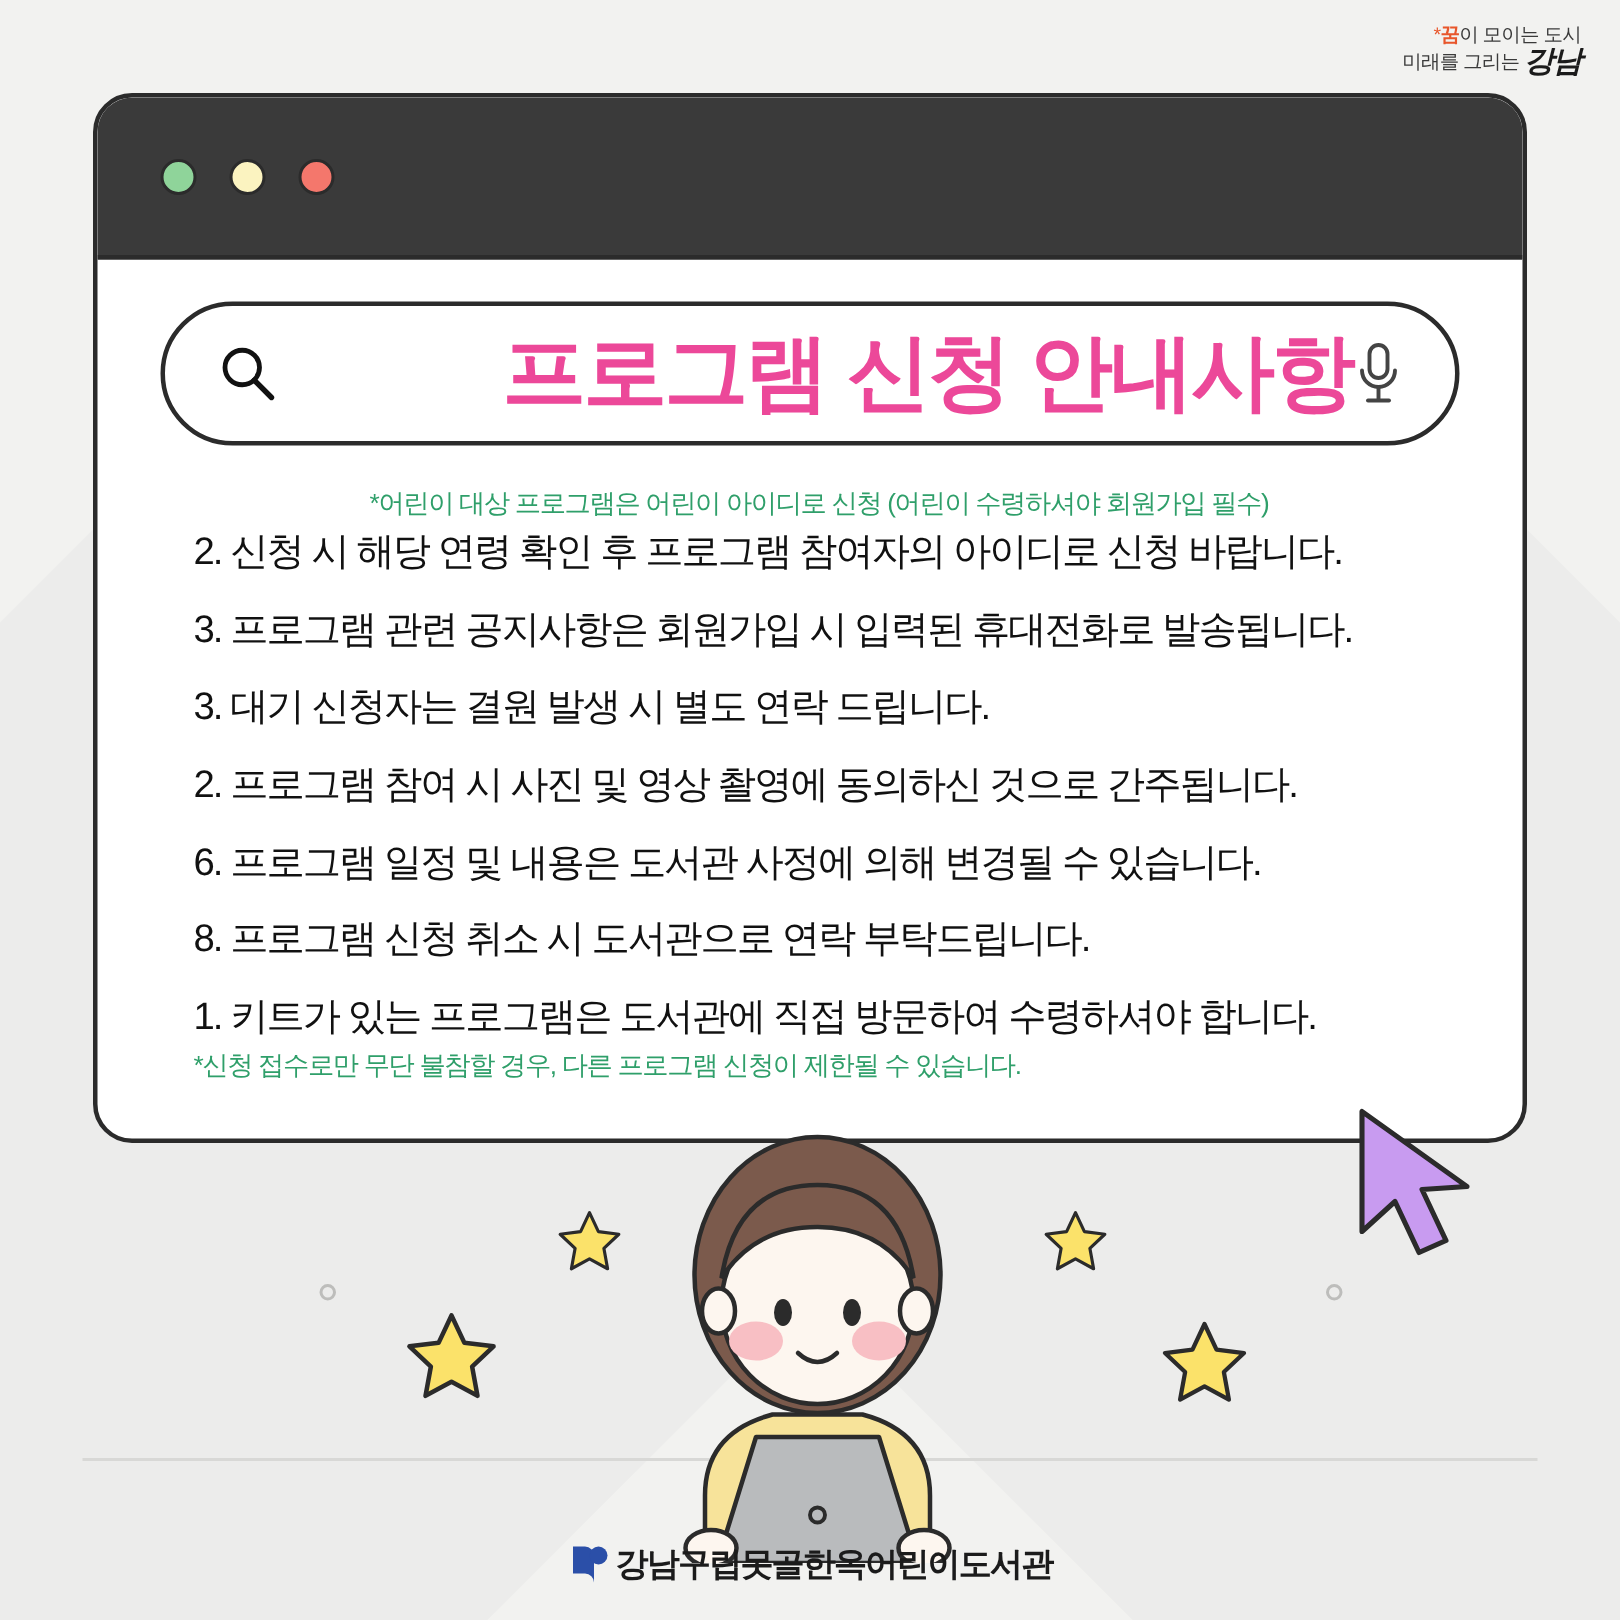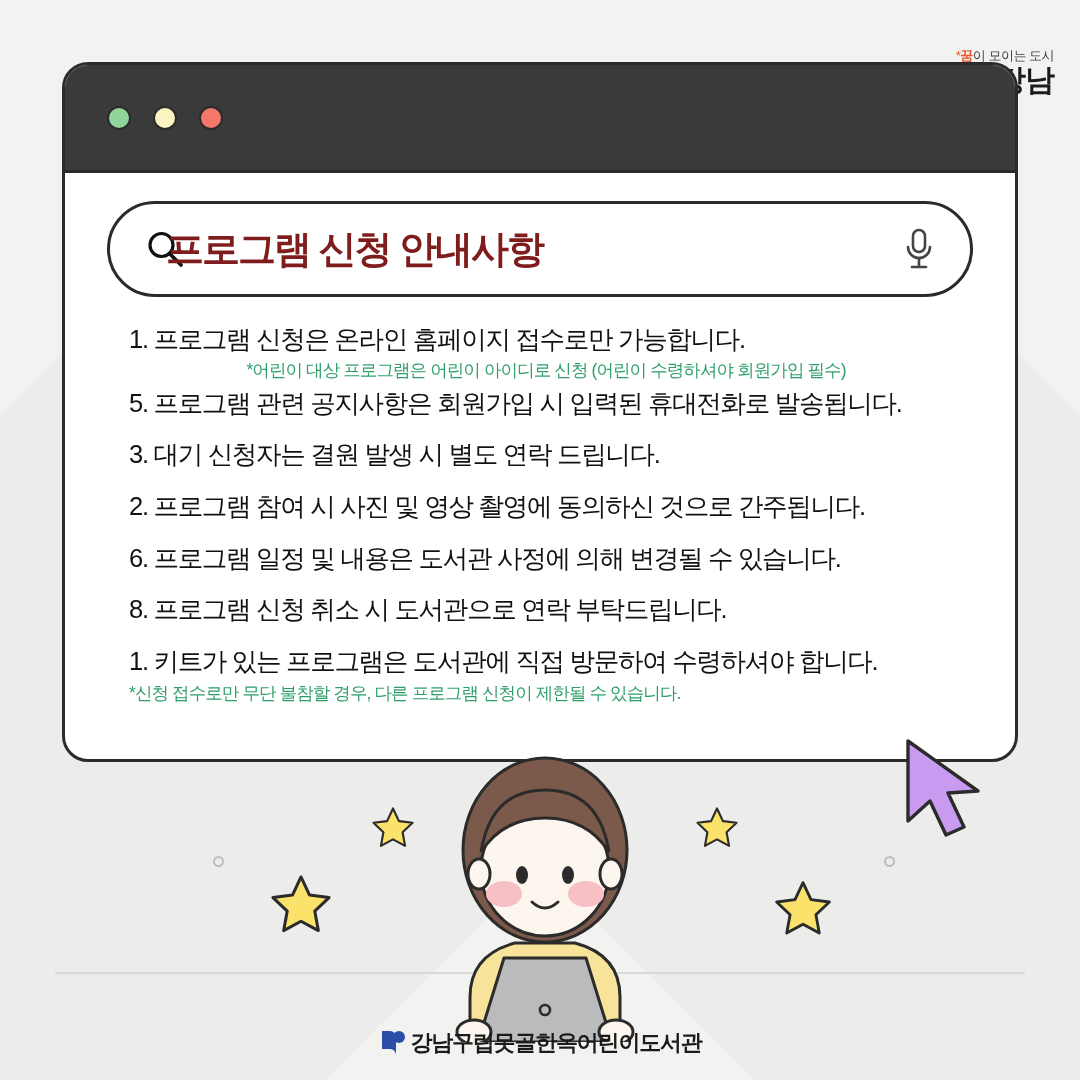--- a/index.html
+++ b/index.html
@@ -45,36 +45,36 @@
     top: 16px; right: 26px;
     text-align: right;
     line-height: 1.1;
     user-select: none;
   }
   .brand-line1 {
     font-size: 13px;
     color: #3a3a3a;
     letter-spacing: -0.5px;
     white-space: nowrap;
-    margin-top: 33px;
   }
   .brand-line1 .star { color: #e8562b; font-size: 13px; }
   .brand-line1 .accent { color: #e8562b; font-weight: bold; }
   .brand-line2 {
     font-size: 13px;
     color: #3a3a3a;
     letter-spacing: -0.5px;
     white-space: nowrap;
   }
   .brand-line2 .big {
-    font-size: 30px;
+    font-size: 20px;
     font-weight: bold;
     color: #1b1b1b;
     letter-spacing: -1px;
     vertical-align: -2px;
+    font-style: italic;
   }
 
   
   .browser {
     position: absolute;
     left: 62px;
     top: 62px;
     width: 956px;
     height: 700px;
     background: #ffffff;
@@ -118,24 +118,24 @@
     box-sizing: border-box;
     background: #fff;
   }
   .search-icon {
     flex: 0 0 auto;
     width: 42px; height: 42px;
     margin-right: 10px;
   }
   .search-title {
     flex: 1 1 auto;
-    text-align: left;
-    font-size: 38px;
+    text-align: right;
+    font-size: 56px;
     font-weight: bold;
-    color: #7f1d1d;
+    color: #ec4899;
     letter-spacing: -2px;
     margin-left: -30px;
   }
   .mic-icon {
     flex: 0 0 auto;
     width: 34px; height: 46px;
   }
 
   
   .notices {
@@ -271,23 +271,23 @@
         <svg width="34" height="46" viewBox="0 0 34 46">
           <rect x="11" y="4" width="12" height="22" rx="6" fill="none" stroke="#444" stroke-width="2.6"></rect>
           <path d="M6 21a11 11 0 0 0 22 0" fill="none" stroke="#444" stroke-width="2.6" stroke-linecap="round"></path>
           <line x1="17" y1="32" x2="17" y2="40" stroke="#444" stroke-width="2.6" stroke-linecap="round"></line>
           <line x1="10" y1="41" x2="24" y2="41" stroke="#444" stroke-width="2.6" stroke-linecap="round"></line>
         </svg>
       </span>
     </div>
 
     <div class="notices">
-      <div class="notice tight">1. 프로그램 신청은 온라인 홈페이지 접수로만 가능합니다.</div>
       <div class="sub-note">*어린이 대상 프로그램은 어린이 아이디로 신청 (어린이 수령하셔야 회원가입 필수)</div>
-      <div class="notice">5. 프로그램 관련 공지사항은 회원가입 시 입력된 휴대전화로 발송됩니다.</div>
+      <div class="notice">2. 신청 시 해당 연령 확인 후 프로그램 참여자의 아이디로 신청 바랍니다.</div>
+      <div class="notice">3. 프로그램 관련 공지사항은 회원가입 시 입력된 휴대전화로 발송됩니다.</div>
       <div class="notice">3. 대기 신청자는 결원 발생 시 별도 연락 드립니다.</div>
       <div class="notice">2. 프로그램 참여 시 사진 및 영상 촬영에 동의하신 것으로 간주됩니다.</div>
       <div class="notice">6. 프로그램 일정 및 내용은 도서관 사정에 의해 변경될 수 있습니다.</div>
       <div class="notice">8. 프로그램 신청 취소 시 도서관으로 연락 부탁드립니다.</div>
       <div class="notice tight">1. 키트가 있는 프로그램은 도서관에 직접 방문하여 수령하셔야 합니다.</div>
       <div class="footer-note">*신청 접수로만 무단 불참할 경우, 다른 프로그램 신청이 제한될 수 있습니다.</div>
     </div>
 
   </div>
 </div>

